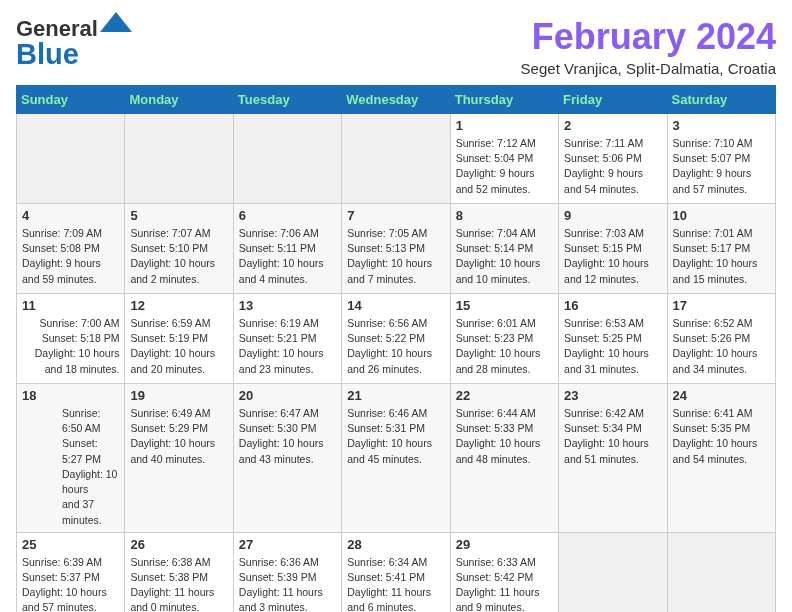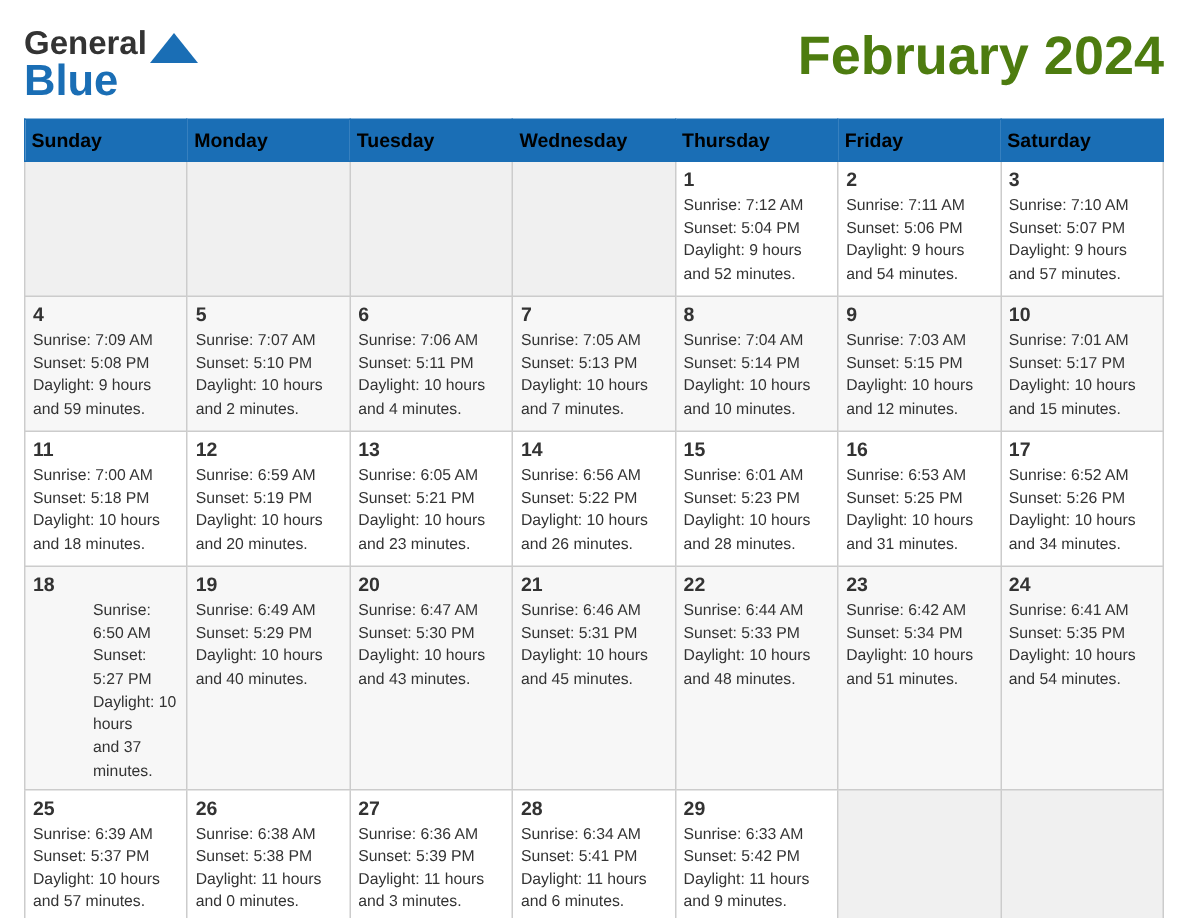--- a/index.html
+++ b/index.html
@@ -20,35 +20,35 @@
       display: flex;
       flex-direction: column;
       align-items: flex-start;
     }
     .title-area {
       text-align: right;
     }
     .month-title {
       font-size: 36px;
       font-weight: bold;
-      color: #4d7c0f;
+      color: #8b5cf6;
     }
     .location-title {
       font-size: 15px;
       color: #333;
       margin-top: 2px;
     }
     .calendar {
       width: 100%;
       border-collapse: collapse;
       table-layout: fixed;
     }
     .calendar th {
       background-color: #1a6eb5;
-      color: #000000;
+      color: #86efac;
       padding: 6px 4px;
       font-size: 13px;
       font-weight: bold;
       text-align: left;
       border: 1px solid #1a6eb5;
     }
     .calendar td {
       border: 1px solid #ccc;
       vertical-align: top;
       padding: 4px 5px;
@@ -71,30 +71,31 @@
     }
     .empty-cell {
       background: #f0f0f0 !important;
     }
   </style>
 </head>
 <body>
 
 <div class="header">
   <div class="logo">
-    <div style="display:flex;align-items:flex-end;">
+    <div style="display:flex;align-items:flex-start;">
       <span style="font-size:22px;font-weight:bold;color:#333;">General</span>
       <svg width="32" height="20" viewBox="0 0 32 20" style="margin-left:2px;margin-top:-4px;">
         <polygon points="0,20 16,0 32,20" fill="#1a6eb5"></polygon>
       </svg>
     </div>
     <span style="font-size:29px;font-weight:bold;color:#1a6eb5;margin-top:-4px;">Blue</span>
   </div>
   <div class="title-area">
     <div class="month-title">February 2024</div>
+    <div class="location-title">Seget Vranjica, Split-Dalmatia, Croatia</div>
   </div>
 </div>
 
 <table class="calendar">
   <thead>
     <tr>
     <th>Sunday</th>
         <th>Monday</th>
         <th>Tuesday</th>
         <th>Wednesday</th>
@@ -178,35 +179,35 @@
           <div class="day-number">10</div>
           <div class="day-info" style="white-space: pre-line;">Sunrise: 7:01 AM
 Sunset: 5:17 PM
 Daylight: 10 hours
 and 15 minutes.</div>
         </td>
       </tr>
       <tr>
         <td>
           <div class="day-number">11</div>
-          <div class="day-info" style="white-space: pre-line;">Sunrise: 7:00 AM
+          <div class="day-info" style="white-space: pre-line; text-align: right;">Sunrise: 7:00 AM
 Sunset: 5:18 PM
 Daylight: 10 hours
 and 18 minutes.</div>
         </td>
         <td>
           <div class="day-number">12</div>
           <div class="day-info" style="white-space: pre-line;">Sunrise: 6:59 AM
 Sunset: 5:19 PM
 Daylight: 10 hours
 and 20 minutes.</div>
         </td>
         <td>
           <div class="day-number">13</div>
-          <div class="day-info" style="white-space: pre-line;">Sunrise: 6:05 AM
+          <div class="day-info" style="white-space: pre-line;">Sunrise: 6:19 AM
 Sunset: 5:21 PM
 Daylight: 10 hours
 and 23 minutes.</div>
         </td>
         <td>
           <div class="day-number">14</div>
           <div class="day-info" style="white-space: pre-line;">Sunrise: 6:56 AM
 Sunset: 5:22 PM
 Daylight: 10 hours
 and 26 minutes.</div>

